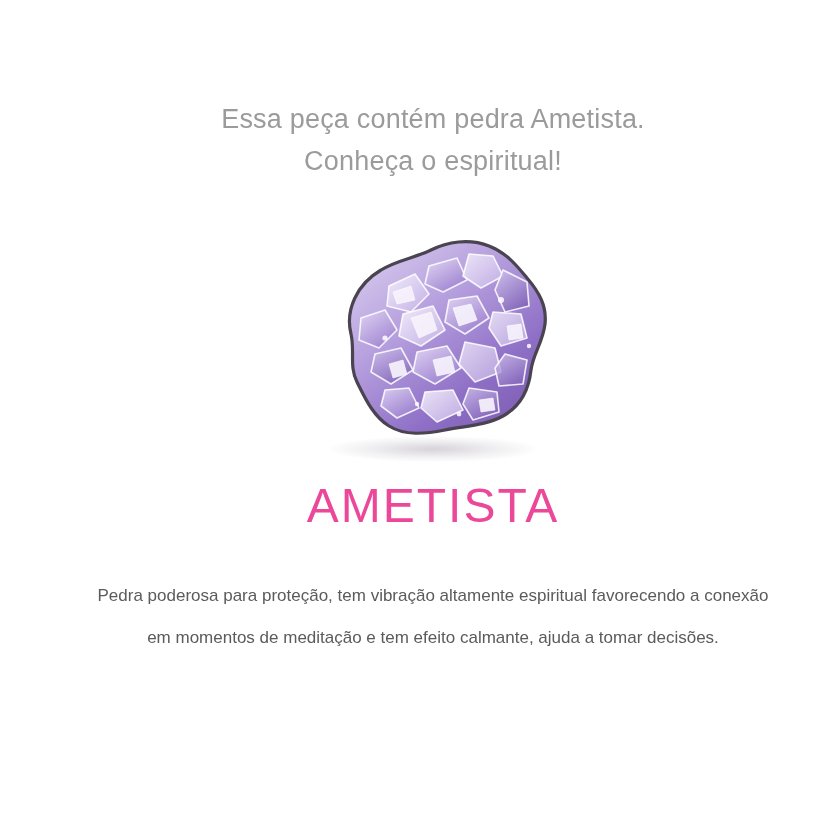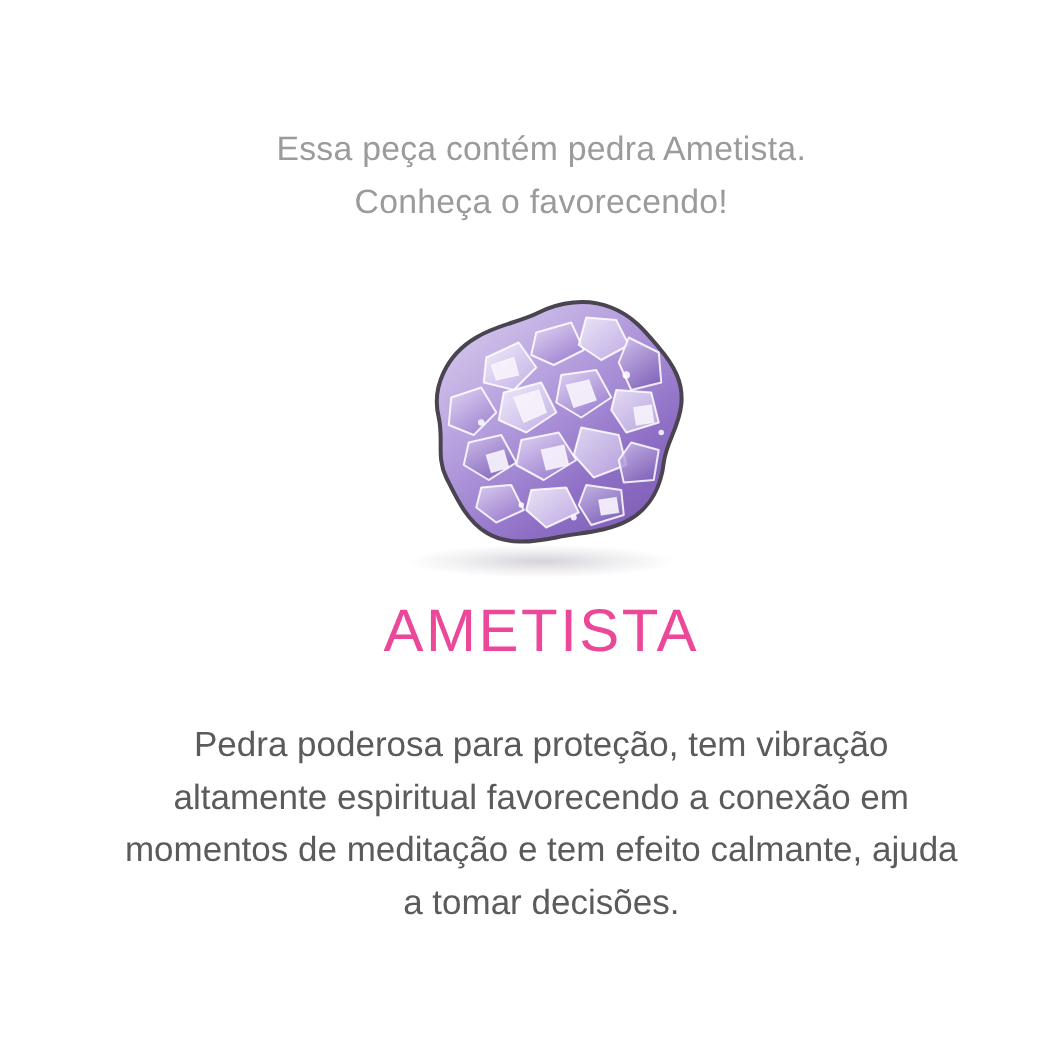--- a/index.html
+++ b/index.html
@@ -66,33 +66,33 @@
     font-size: 48px;
     letter-spacing: 2px;
     font-weight: 400;
     text-align: center;
   }
   .description {
     margin-top: 42px;
     width: 680px;
     text-align: center;
     color: #5b5b5b;
-    font-size: 28px;
+    font-size: 17px;
     line-height: 42px;
     font-weight: 400;
   }
 </style>
 </head>
 <body>
 
 <div class="card">
 
   <div class="intro">
     <span class="line">Essa peça contém pedra Ametista.</span>
-    <span class="line">Conheça o favorecendo!</span>
+    <span class="line">Conheça o espiritual!</span>
   </div>
 
   <div class="stone-wrap">
     <div class="stone-shadow"></div>
     <svg class="stone-svg" width="280" height="248" viewBox="0 0 280 248" aria-hidden="true">
       <defs>
         <linearGradient id="gBody" x1="0.1" y1="0" x2="0.9" y2="1">
           <stop offset="0%" stop-color="#d9cdee"></stop>
           <stop offset="38%" stop-color="#b49ddd"></stop>
           <stop offset="72%" stop-color="#8e6fc6"></stop>

